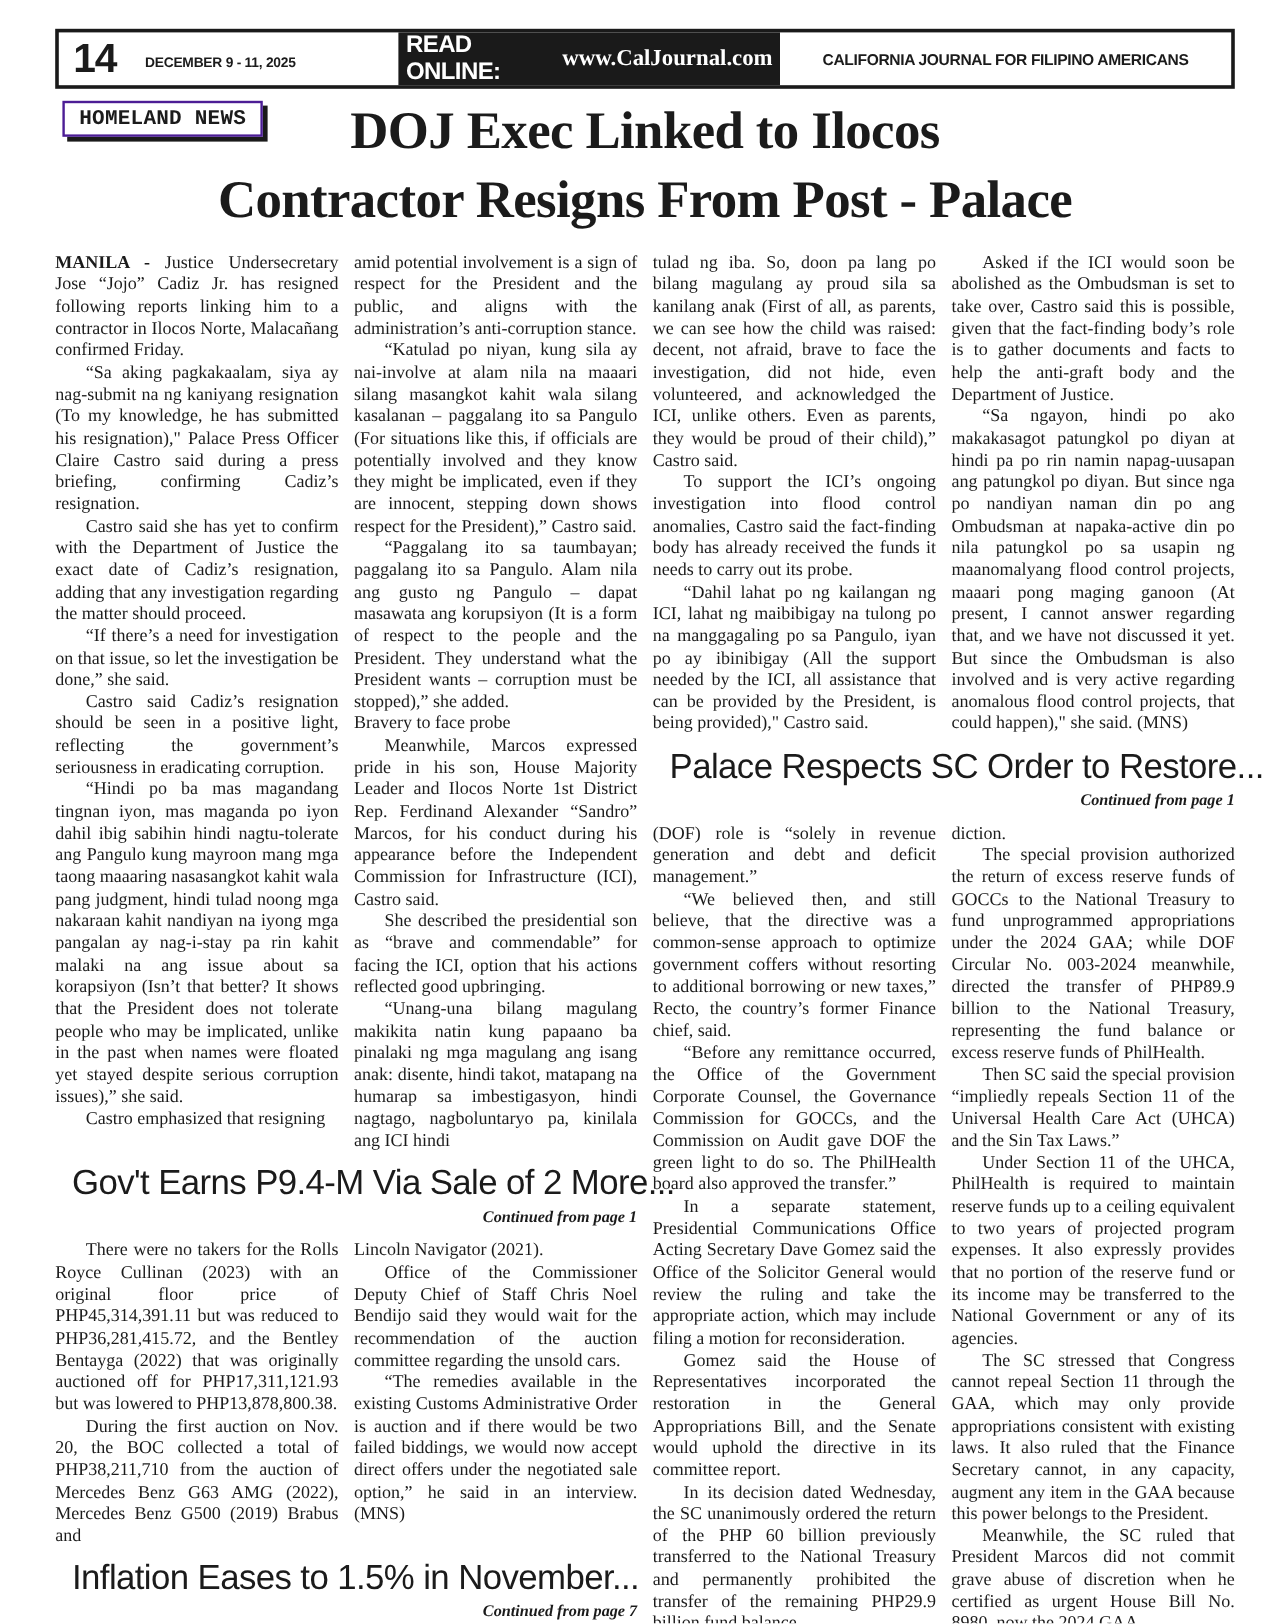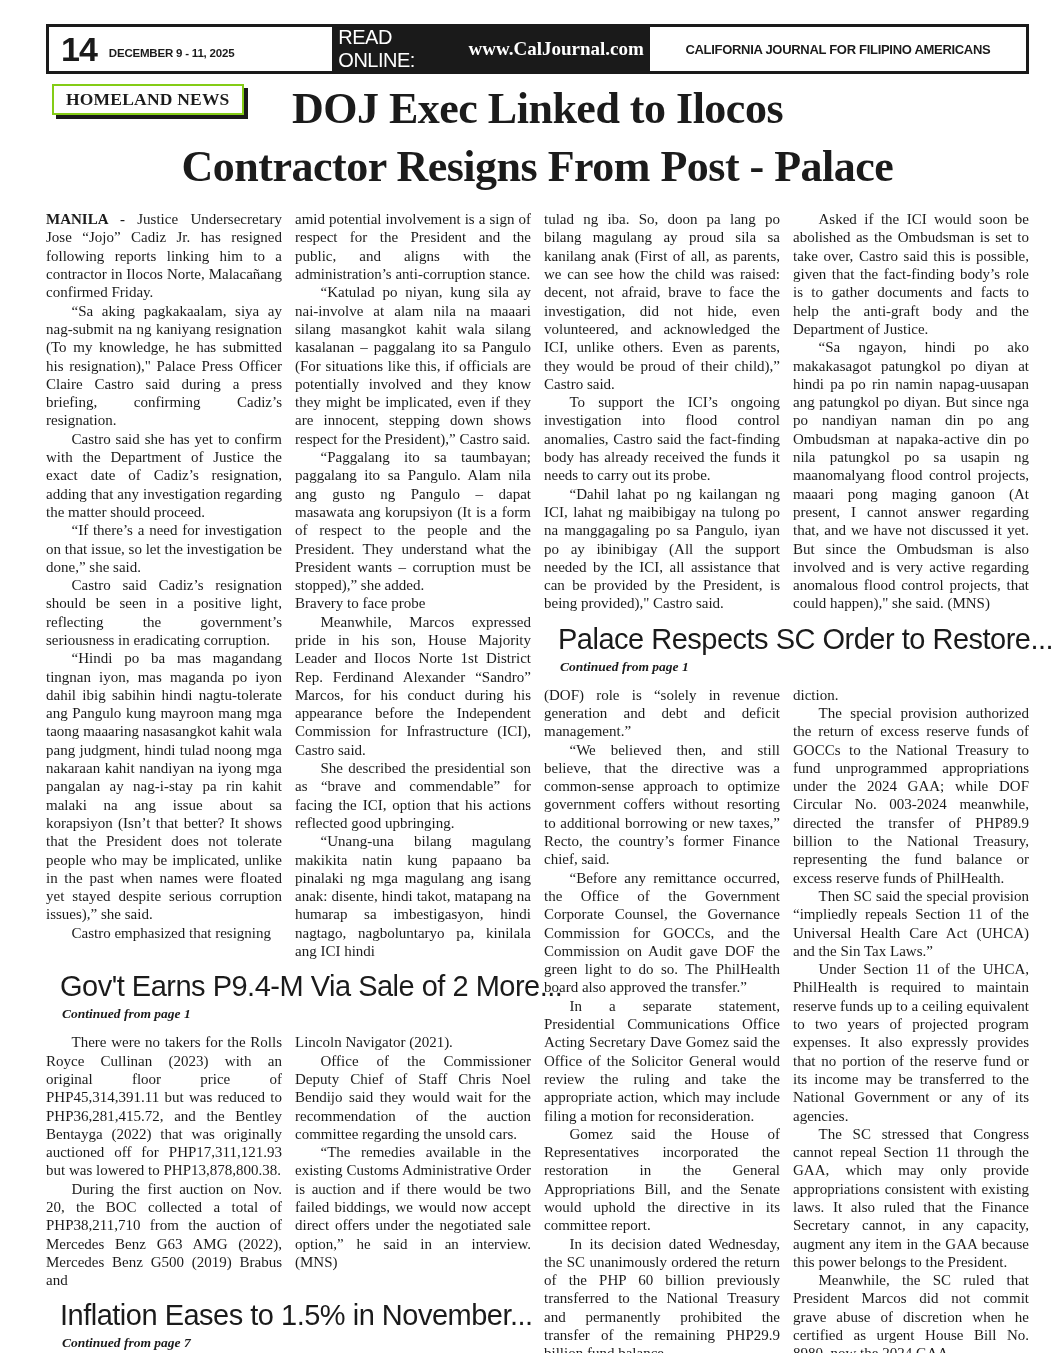--- a/index.html
+++ b/index.html
@@ -6,37 +6,37 @@
   .page {
     width:1061px; height:1353px; background:#ffffff; color:#1b1b1b;
     position:relative; box-sizing:border-box; padding:24px 32px 8px 46px;
     font-family:"Liberation Serif", serif; overflow:hidden;
   }
   
   .header-strip {
     display:flex; align-items:stretch; border:3px solid #1a1a1a; height:50px;
     box-sizing:border-box;
   }
-  .hs-left { flex:0 0 29%; display:flex; align-items:center; gap:12px; padding:0 12px; box-sizing:border-box; }
+  .hs-left { flex:0 0 29%; display:flex; align-items:center; gap:24px; padding:0 12px; box-sizing:border-box; }
   .page-num { font-family:"Liberation Sans", sans-serif; font-weight:bold; font-size:34px; line-height:1; letter-spacing:-1px; }
   .issue-date { font-family:"Liberation Sans", sans-serif; font-weight:bold; font-size:11.5px; letter-spacing:-0.2px; padding-top:8px; }
   .read-online {
     flex:0 0 32.5%; background:#1a1a1a; color:#ffffff; display:flex;
     align-items:center; justify-content:center; gap:9px; padding:0 6px; box-sizing:border-box;
   }
-  .ro-label { font-family:"Liberation Sans", sans-serif; font-weight:normal; font-size:20px; letter-spacing:-0.5px; }
+  .ro-label { font-family:"Liberation Sans", sans-serif; font-weight:bold; font-size:20px; letter-spacing:-0.5px; }
   .ro-url { font-family:"Liberation Serif", serif; font-weight:bold; font-size:19px; }
   .hs-right { flex:1; display:flex; align-items:center; justify-content:center;
     font-family:"Liberation Sans", sans-serif; font-weight:bold; font-size:13px; letter-spacing:-0.3px; white-space:nowrap; }
   
   .headline-area { position:relative; margin-top:6px; }
   .homeland-box {
-    position:absolute; left:6px; top:4px; border:2px solid #84cc16; background:#fff;
+    position:absolute; left:6px; top:4px; border:2px solid #4c1d95; background:#fff;
     box-shadow:4px 4px 0 #1a1a1a; padding:3px 12px;
-    font-family:Liberation Serif, serif; font-weight:bold; font-size:17.5px; letter-spacing:0.2px;
+    font-family:Liberation Mono, monospace; font-weight:bold; font-size:17.5px; letter-spacing:0.2px;
   }
   .main-headline {
     text-align:center; font-weight:bold; font-size:44px; line-height:1.32;
     margin:0 0 14px 0; font-family:"Liberation Serif", serif; letter-spacing:-0.5px;
   }
   .main-headline .hl2 { display:block; }
   
   .columns-wrap { display:flex; gap:13px; }
   .half { flex:1; min-width:0; }
   .two-col { display:flex; gap:13px; }
@@ -44,21 +44,21 @@
   .col p { margin:0; text-indent:1.7em; }
   .col p.ni { text-indent:0; }
   
   .sub-story { margin-top:10px; }
   .story-head {
     font-family:"Liberation Sans", sans-serif; font-size:29px;
     letter-spacing:-0.5px; margin:2px 0 3px 14px; white-space:nowrap;
   }
   .continued {
     font-family:"Liberation Serif", serif; font-weight:bold; font-style:italic;
-    font-size:13.5px; margin:0 0 11px 16px;
+    font-size:13.5px; margin:0 0 11px 16px;text-align:right;
   }
 </style>
 </head>
 <body>
 
 <div class="page">
 
   <div class="header-strip">
     <div class="hs-left">
       <span class="page-num">14</span>

